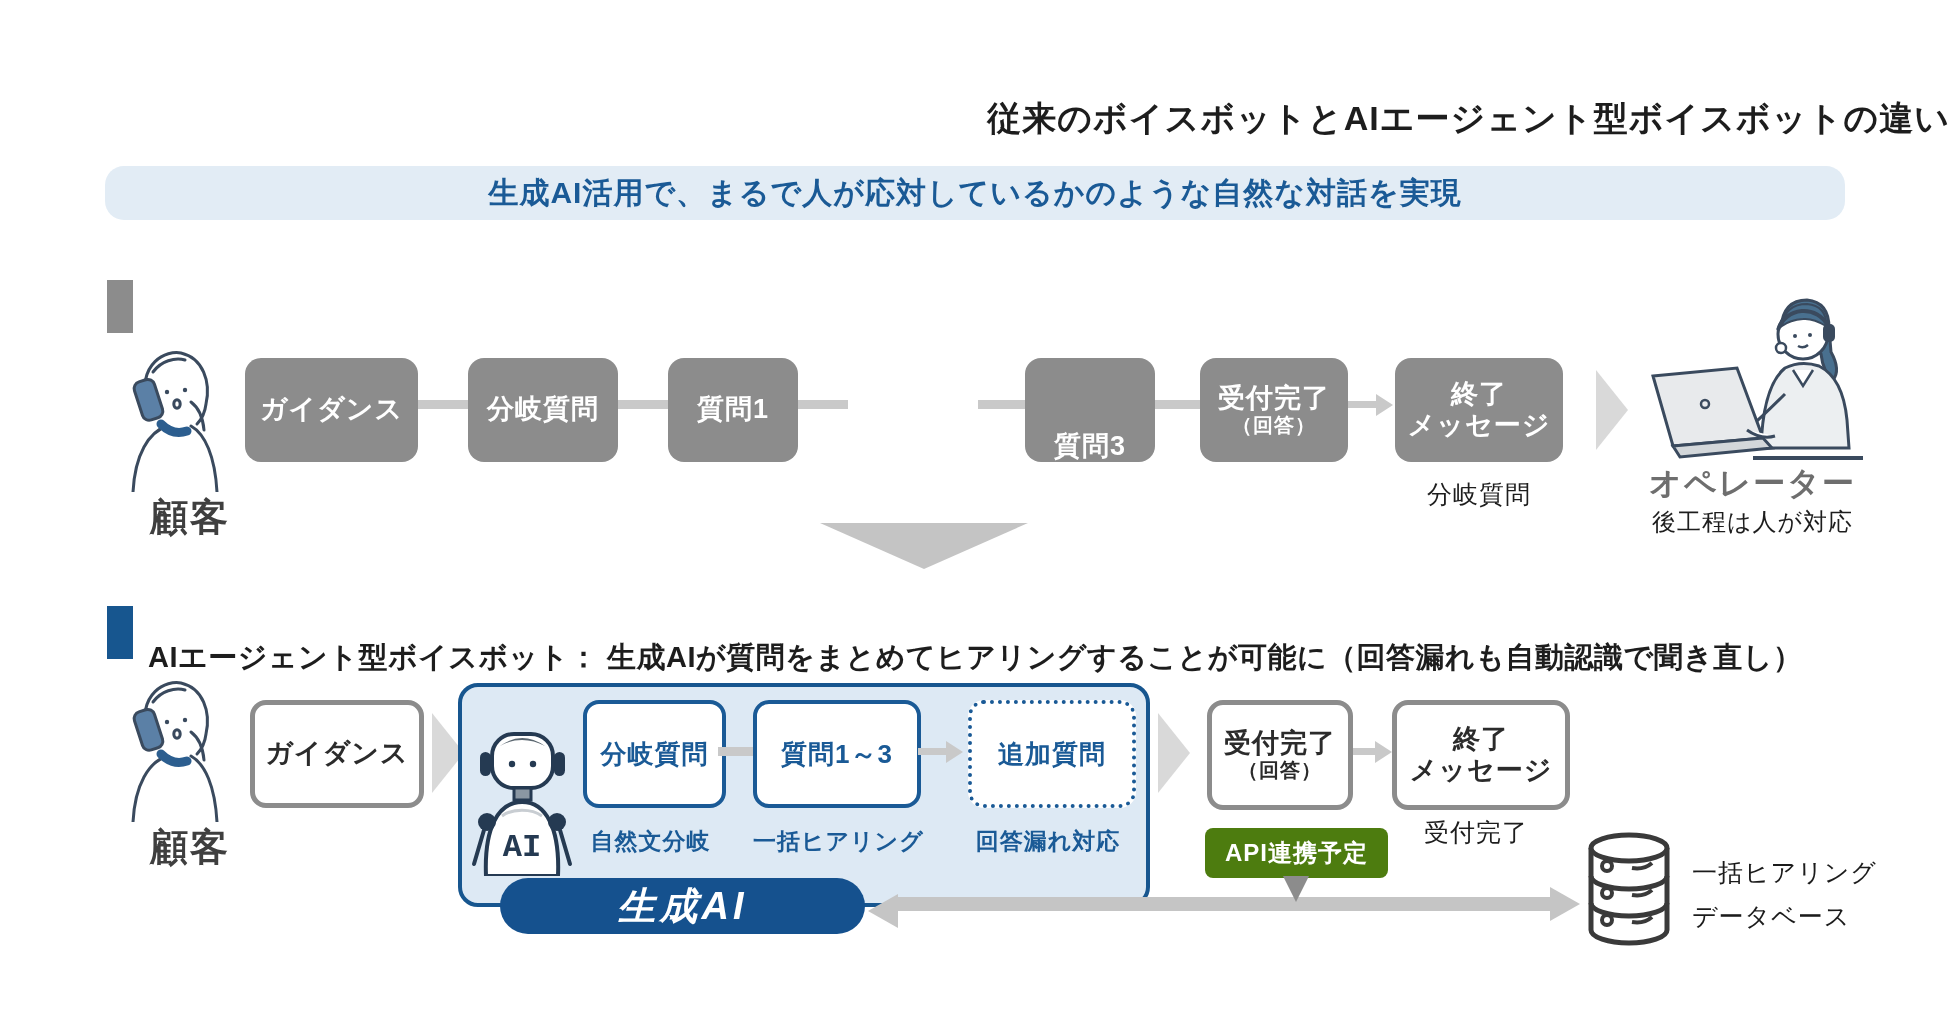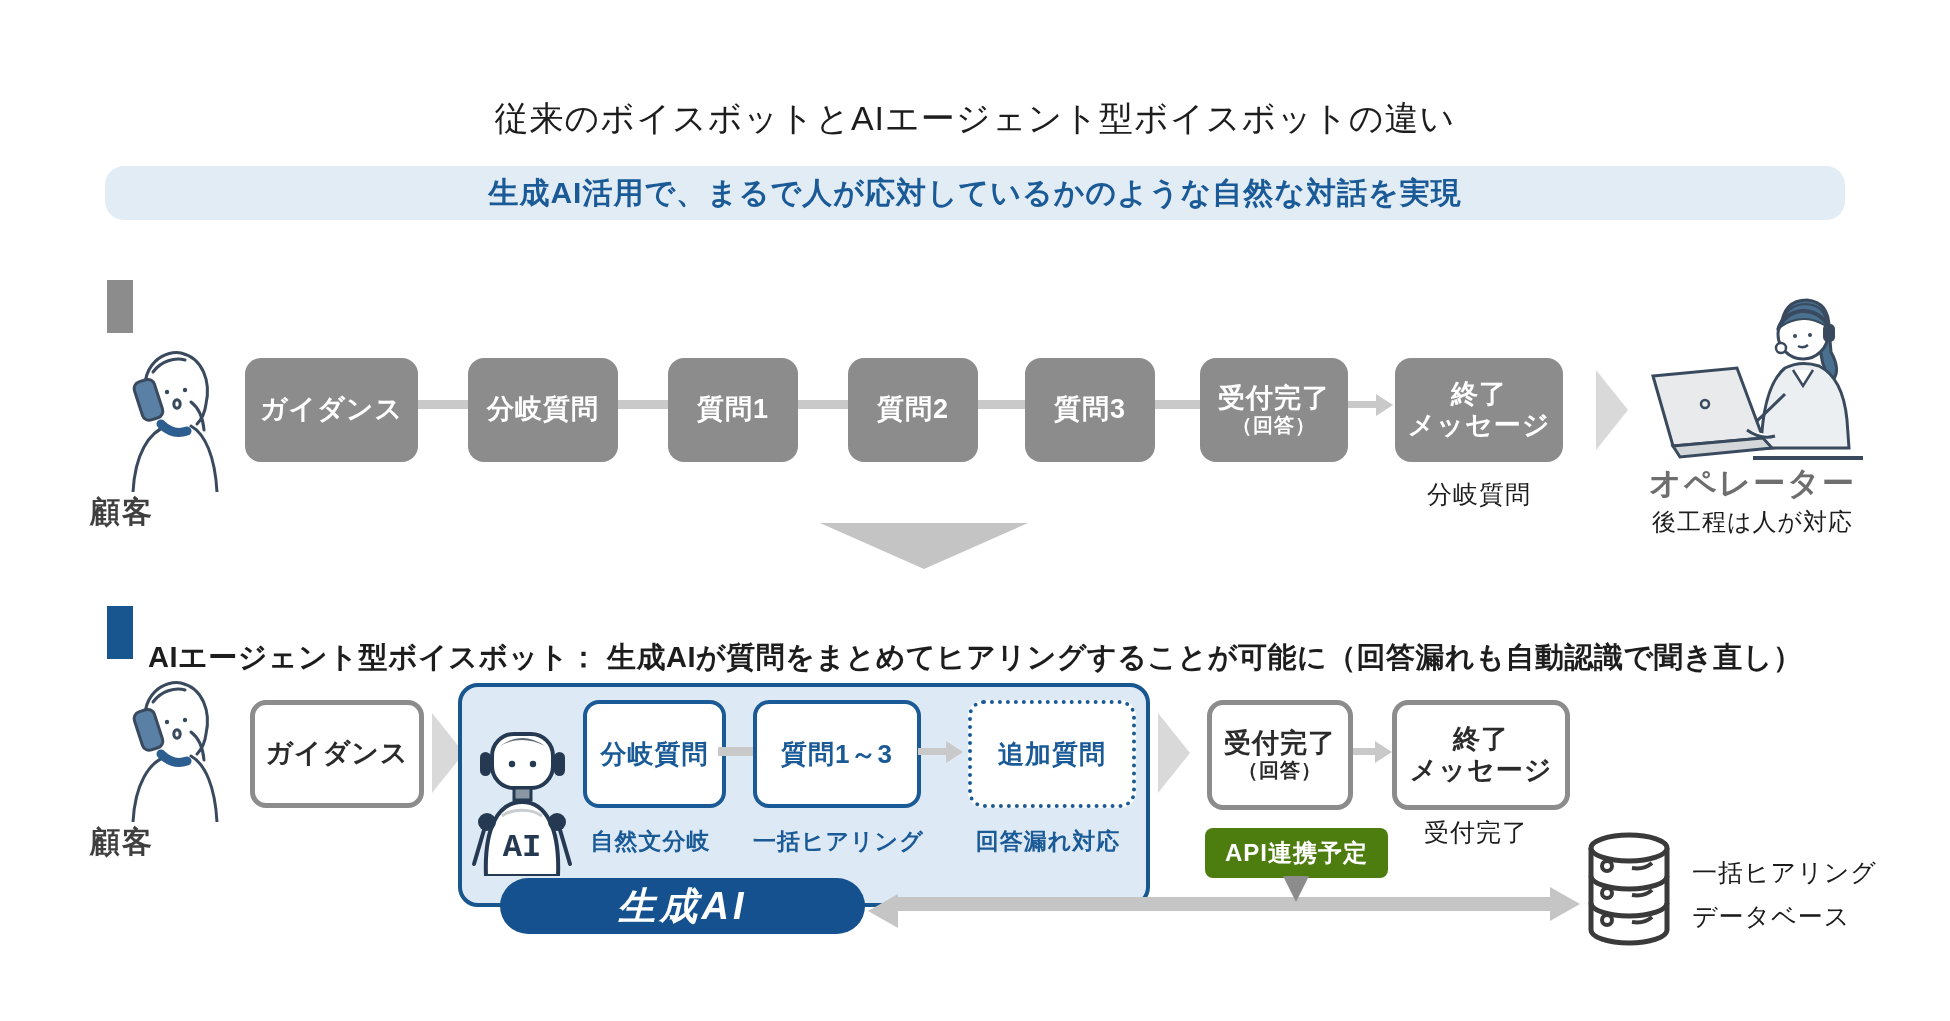--- a/index.html
+++ b/index.html
@@ -1,37 +1,37 @@
 <!DOCTYPE html>
 <html><head>
 <meta charset="utf-8">
 <style>
   html,body{margin:0;padding:0;background:#fff;}
   .canvas{position:relative;width:1950px;height:1021px;background:#fff;overflow:hidden;
           font-family:"Liberation Sans","DejaVu Sans",sans-serif;color:#1d1d1d;}
   .abs{position:absolute;}
-  .page-title{width:100%;text-align:center;font-size:34px;font-weight:normal;letter-spacing:1px;}
+  .page-title{width:100%;text-align:right;font-size:34px;font-weight:bold;letter-spacing:1px;}
   .banner{background:#e2ecf5;border-radius:5px;display:flex;align-items:center;justify-content:center;
           font-size:30px;font-weight:bold;color:#1a5a96;letter-spacing:1px;}
   .marker{width:26px;height:53px;}
   .heading{font-size:29px;font-weight:bold;white-space:nowrap;letter-spacing:0.5px;}
   .gray-box{background:#8c8c8c;border-radius:16px;color:#fff;font-weight:bold;font-size:27px;
             display:flex;flex-direction:column;align-items:center;justify-content:center;line-height:1.15;letter-spacing:1px;}
   .outline-box{background:#fff;border:5px solid #8c8c8c;border-radius:16px;color:#2b2b2b;font-weight:bold;font-size:27px;
             display:flex;flex-direction:column;align-items:center;justify-content:center;line-height:1.15;letter-spacing:1px;}
   .blue-box{background:#fff;border:4px solid #1a5a96;border-radius:16px;color:#1a5a96;font-weight:bold;font-size:26px;
             display:flex;align-items:center;justify-content:center;letter-spacing:1px;}
   .dotted{border-style:dotted;}
   .sub{font-size:20px;font-weight:bold;}
   .connector{background:#c9c9c9;height:9px;}
   .sarrow-line{background:#c9c9c9;height:7px;}
   .sarrow-head{width:0;height:0;border-top:11px solid transparent;border-bottom:11px solid transparent;border-left:17px solid #c9c9c9;}
   .chev{width:0;height:0;border-top:40px solid transparent;border-bottom:40px solid transparent;border-left:32px solid #d9d9d9;}
   .note{font-size:25px;text-align:center;letter-spacing:1px;}
-  .person-label{font-size:30px;font-weight:bold;color:#3f3f3f;text-align:left;letter-spacing:2px;}
+  .person-label{font-size:38px;font-weight:bold;color:#3f3f3f;text-align:right;letter-spacing:2px;}
   .op-label{font-size:32px;font-weight:bold;color:#6e6e6e;text-align:center;letter-spacing:2px;}
   .caption-blue{font-size:23px;font-weight:bold;color:#1a5a96;text-align:center;white-space:nowrap;letter-spacing:1px;}
   .container-ai{background:#dde9f4;border:4px solid #17568f;border-radius:20px;}
   .pill{background:#15518e;border-radius:32px;color:#fff;font-size:38px;font-weight:bold;
         display:flex;align-items:center;justify-content:center;letter-spacing:4px;}
   .divider-tri{width:0;height:0;border-left:104px solid transparent;border-right:104px solid transparent;border-top:46px solid #c4c4c4;}
   .api-badge{background:#4d7c0f;border-radius:8px;color:#fff;font-size:24px;font-weight:bold;
              display:flex;align-items:center;justify-content:center;letter-spacing:1px;}
   .api-tri{width:0;height:0;border-left:13px solid transparent;border-right:13px solid transparent;border-top:26px solid #8c8c8c;}
   .bigline{background:#c5c5c5;height:14px;}
@@ -70,24 +70,21 @@
 
   <div class="abs gray-box" style="left:245px;top:358px;width:173px;height:104px;">
       <span>ガイダンス</span>
     </div>
   <div class="abs gray-box" style="left:468px;top:358px;width:150px;height:104px;">
       <span>分岐質問</span>
     </div>
   <div class="abs gray-box" style="left:668px;top:358px;width:130px;height:104px;">
       <span>質問1</span>
     </div>
-  <div class="abs gray-box" style="left:848px;top:358px;width:130px;height:104px;">
-      <span>質問2</span>
-    </div>
-  <div class="abs gray-box" style="left:1025px;top:358px;width:130px;height:104px;">
+  <div class="abs gray-box" style="left:1025px;top:358px;width:130px;height:104px;justify-content:flex-end;">
       <span>質問3</span>
     </div>
   <div class="abs gray-box" style="left:1200px;top:358px;width:148px;height:104px;">
     <span>受付完了</span>
     <span class="sub">（回答）</span>
   </div>
   <div class="abs gray-box" style="left:1395px;top:358px;width:168px;height:104px;">
     <span>終了</span>
     <span>メッセージ</span>
   </div>

